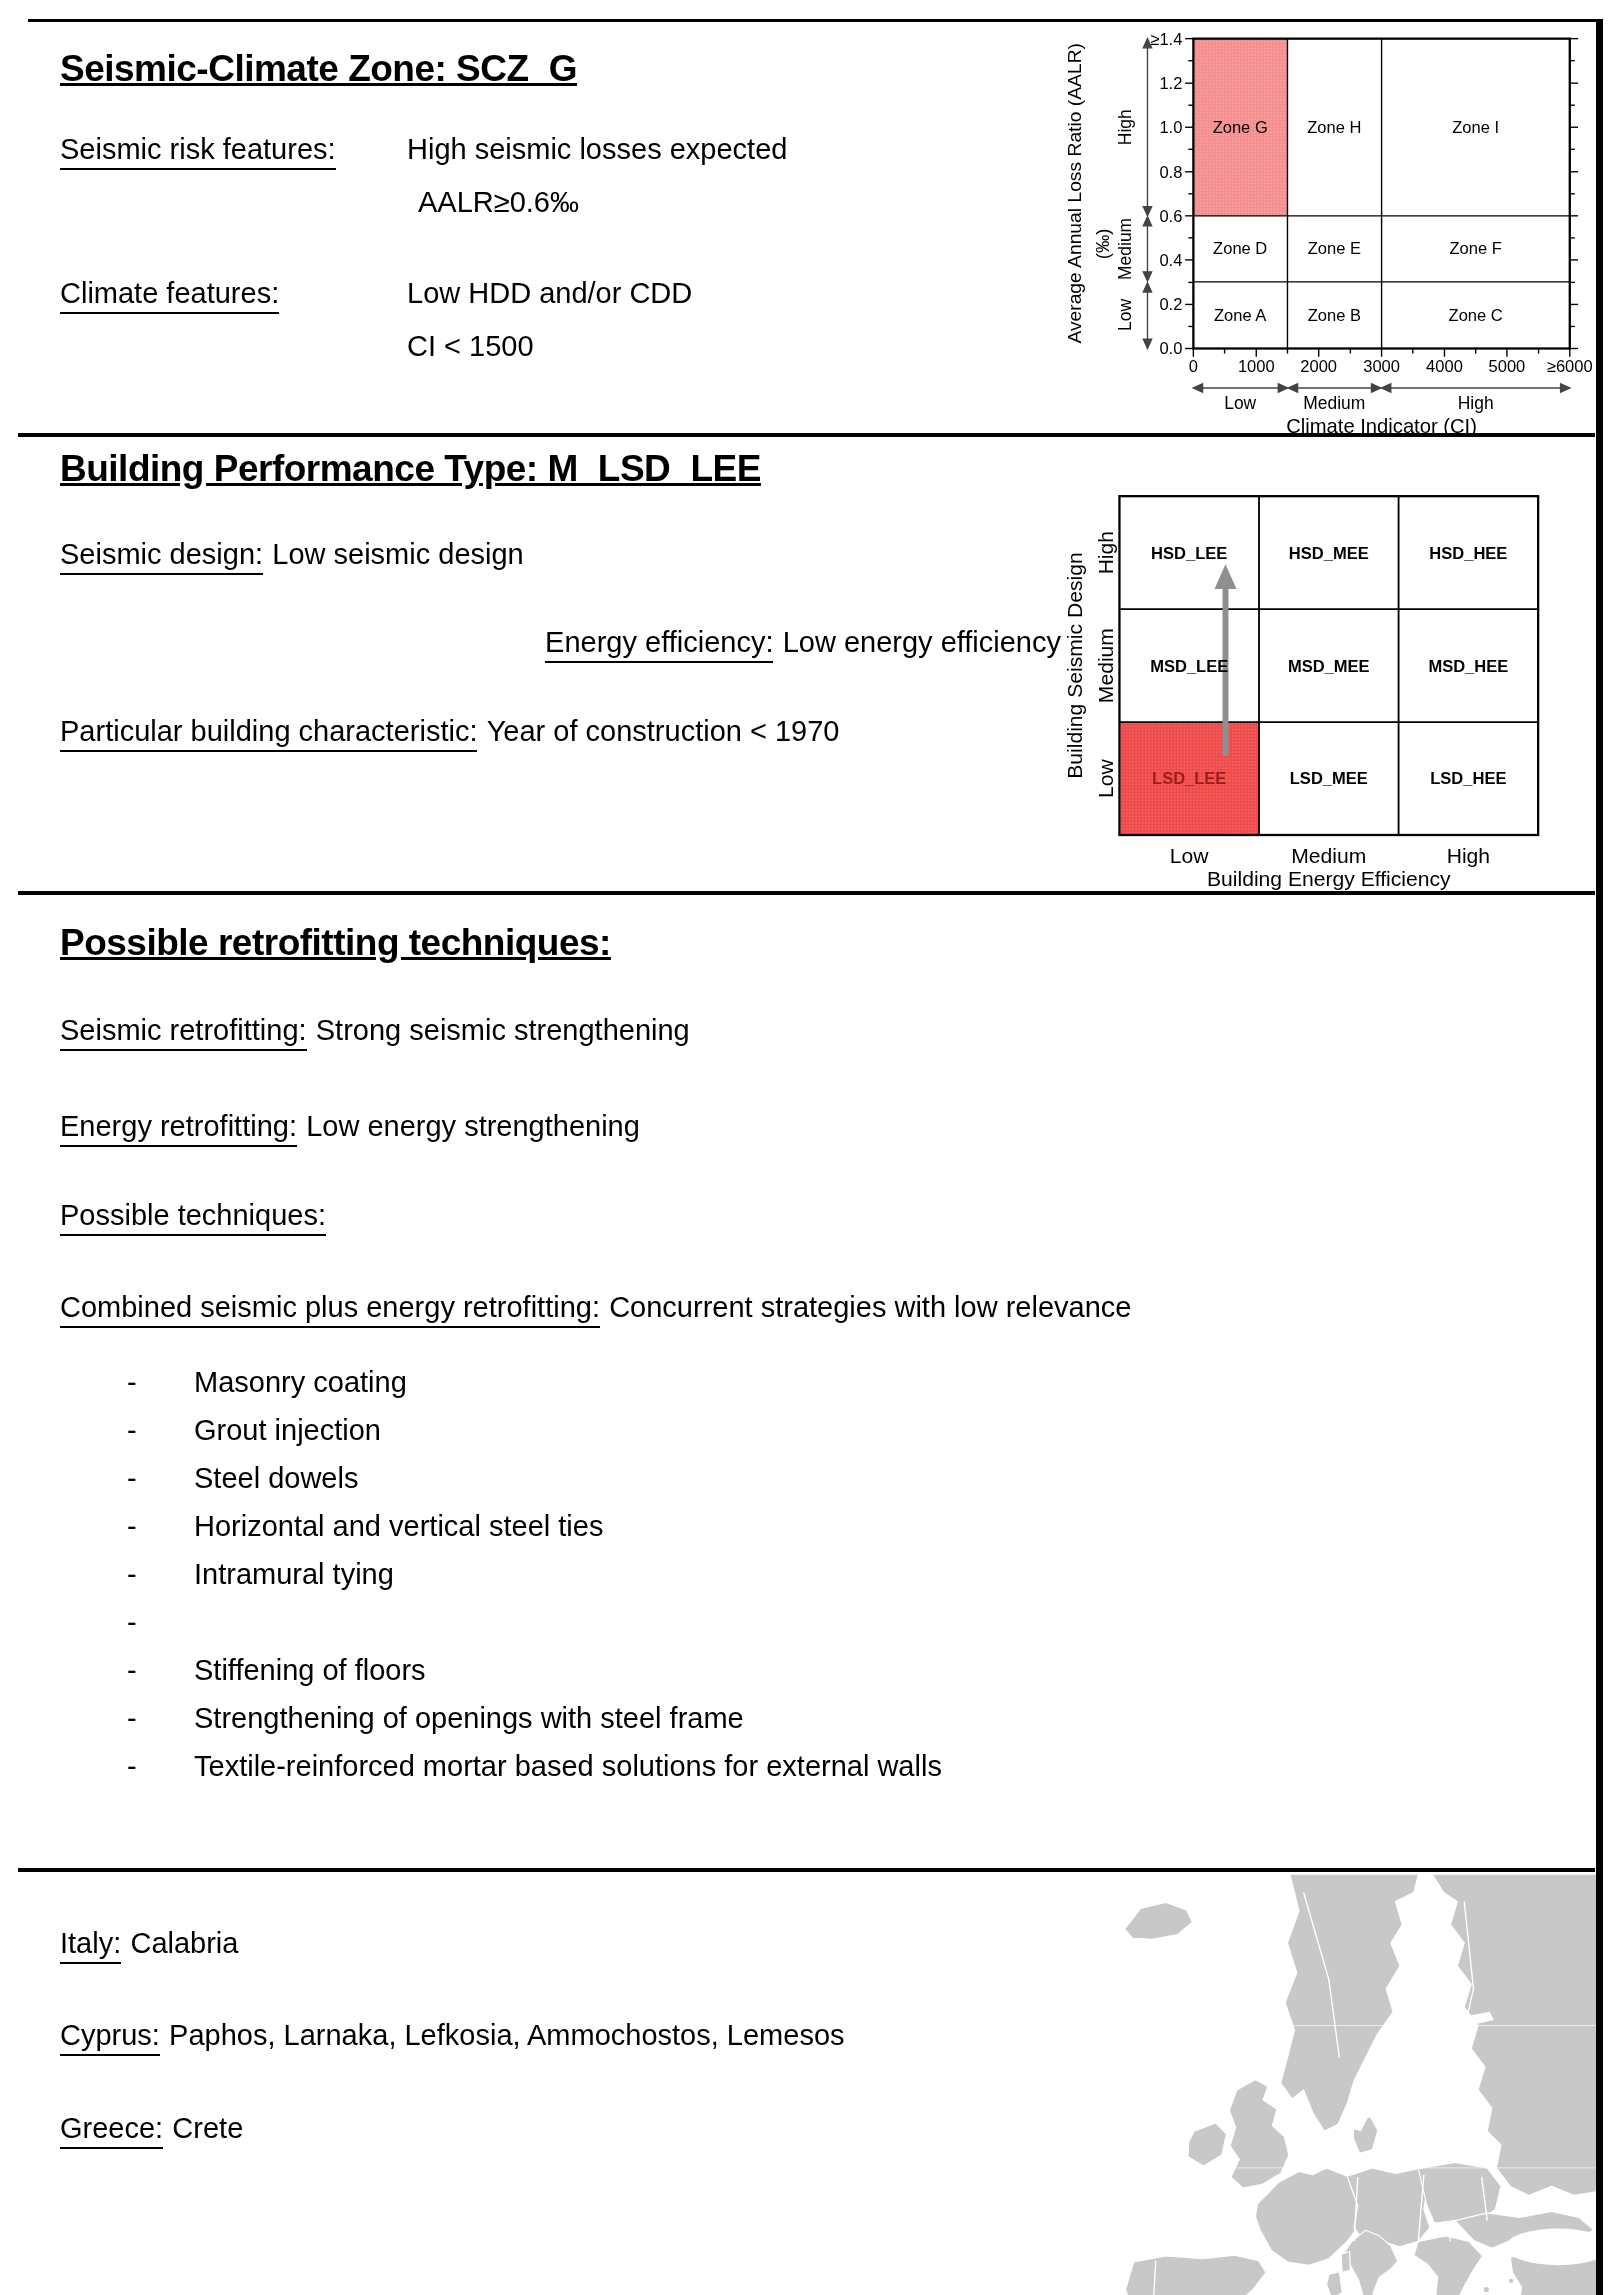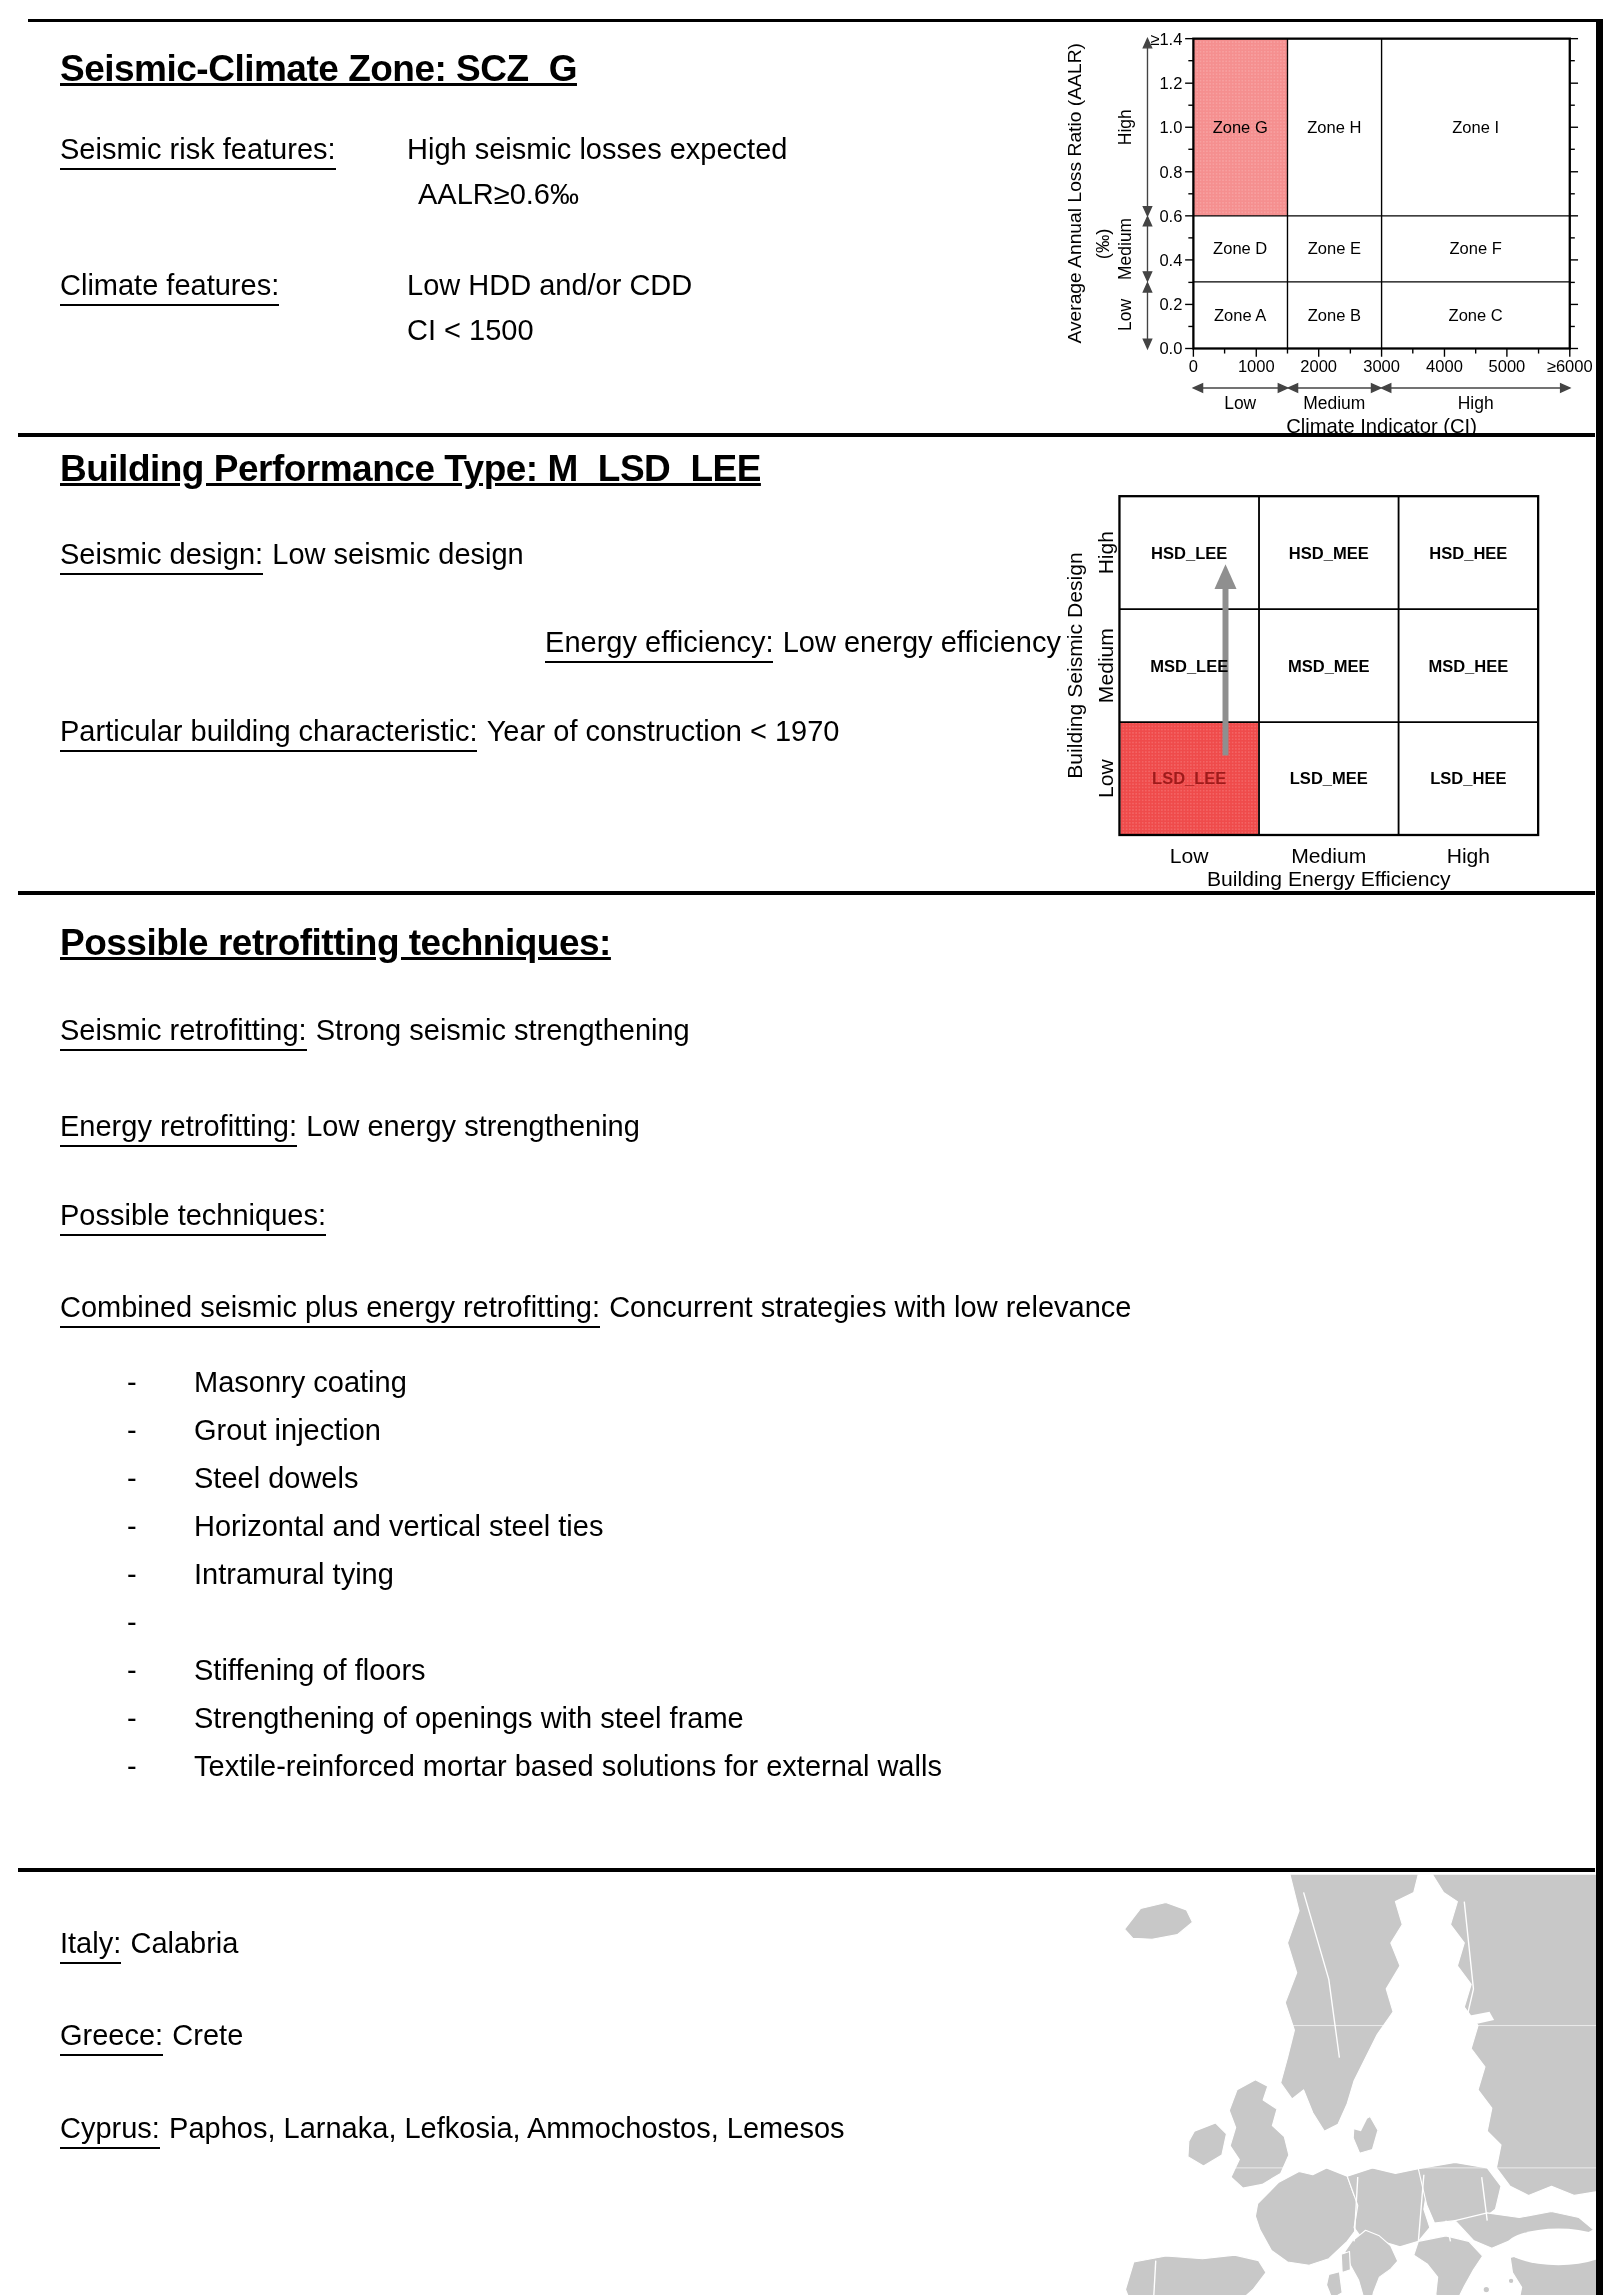--- a/index.html
+++ b/index.html
@@ -7,21 +7,21 @@
   .frame{position:absolute;background:#000;z-index:6;}
   .sec{position:absolute;left:60px;width:1001px;}
   .sec h2{font-size:37px;font-weight:bold;margin:0;letter-spacing:-0.5px;text-decoration:underline;}
   .bodytext{font-size:29px;line-height:1.05;gap:16px;}
   .lbl{border-bottom:2.3px solid #000;padding-bottom:2.8px;}
   .line{margin-top:0;}
   .line .val{margin-left:9.2px;}
   .frow{display:flex;}
   .frow .lblcol{flex:0 0 331px;}
   .frow .valcol{flex:1;}
-  .frow .l2{margin-top:15px;margin-left:11px;}
+  .frow .l2{margin-top:23px;margin-left:11px;}
   ul.tech{list-style:none;margin:35px 0 0 0;padding:0;}
   ul.tech li{display:flex;line-height:48px;font-size:29px;}
   ul.tech li .dash{width:67px;padding-left:67px;box-sizing:content-box;flex:0 0 auto;}
   .chart{position:absolute;}
   svg text{font-family:"Liberation Sans",sans-serif;}
 </style>
 </head>
 <body>
 
 <div class="frame" style="left:27.5px;top:19px;width:1575px;height:2.8px;"></div>
@@ -295,24 +295,24 @@
         <span>Textile-reinforced mortar based solutions for external walls</span>
       </li>
   </ul>
 </div>
 
 <div class="sec" style="top:1885px;width:1024px;">
   <div class="line bodytext" style="margin-top:43px;">
     <span class="lbl">Italy:</span><span class="val">Calabria</span>
   </div>
   <div class="line bodytext" style="margin-top:62px;">
+    <span class="lbl">Cyprus:</span><span class="val">Paphos, Larnaka, Lefkosia, Ammochostos, Lemesos</span>
+  </div>
+  <div class="line bodytext" style="margin-top:62px;">
     <span class="lbl">Greece:</span><span class="val">Crete</span>
-  </div>
-  <div class="line bodytext" style="margin-top:62px;">
-    <span class="lbl">Cyprus:</span><span class="val">Paphos, Larnaka, Lefkosia, Ammochostos, Lemesos</span>
   </div>
 </div>
 
 <svg class="chart" style="left:1097px;top:1874px;" width="505" height="473" viewBox="0 0 1100 1030">
   <g fill="#c8c8c8" stroke="#ffffff" stroke-width="2.5" stroke-linejoin="round">
 
     <path d="M60,120 L95,75 150,62 195,78 208,105 175,132 120,142 78,140 Z"></path>
 
     <path d="M420,0 L700,0 690,40 650,60 665,110 640,150 660,200 630,250 645,300 610,350 585,400 560,450 545,500 525,545 495,560 470,520 450,470 425,490 400,455 415,400 430,340 410,280 435,215 415,150 440,80 Z"></path>
 

